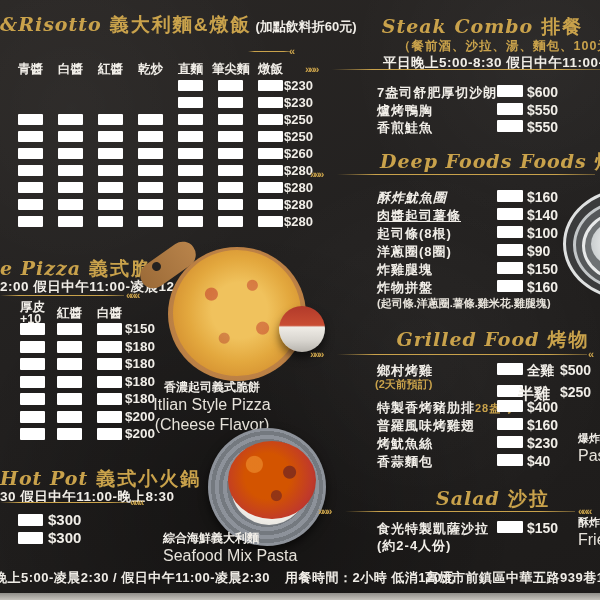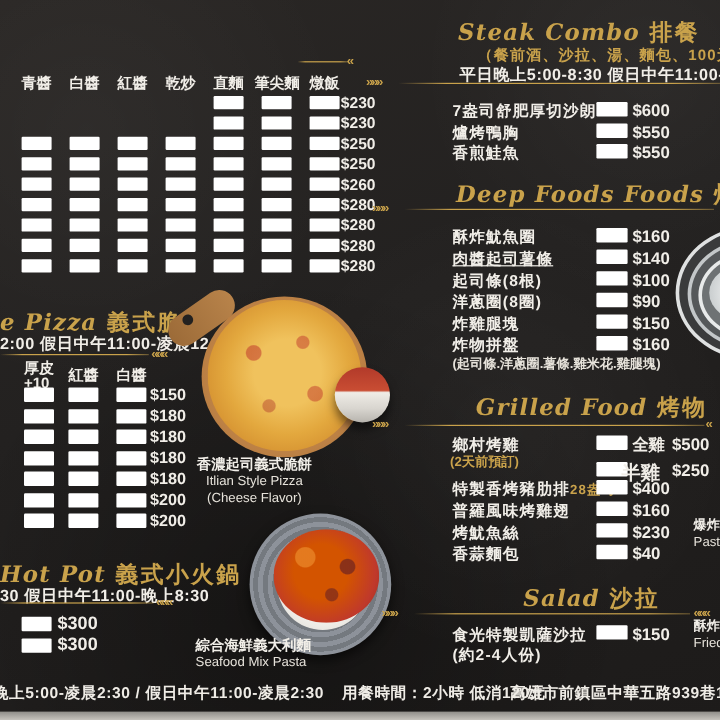--- a/index.html
+++ b/index.html
@@ -20,30 +20,33 @@
   .orn{color:#C9A24B;font-weight:bold;font-size:11px;letter-spacing:-2px;}
   .colhead{font-weight:bold;font-size:12.5px;color:#F1EEE8;}
   .pbox{position:absolute;width:25px;height:11px;background:#FFFFFF;border-radius:1px;}
   .rbox{position:absolute;width:26px;height:12px;background:#FFFFFF;border-radius:1px;}
   .pprice{position:absolute;font-weight:bold;font-size:13px;color:#F1EEE8;}
   .iname{position:absolute;font-weight:bold;font-size:13px;color:#F1EEE8;letter-spacing:1px;}
   .isub{position:absolute;font-weight:bold;font-size:11px;color:#C9A24B;}
   .iprice{position:absolute;font-weight:bold;font-size:14px;color:#F1EEE8;}
   .tag{color:#C9A24B;font-size:11px;}
   .cap{font-weight:bold;font-size:12px;color:#F1EEE8;line-height:1.25;}
-  .capen{font-size:11px;font-weight:normal;color:#E6E2DA;}
+  .capen{font-size:16px;font-weight:normal;color:#E6E2DA;}
   .ctitle{text-align:center;}
   .footer{font-weight:bold;font-size:13px;color:#EFECE6;letter-spacing:0.5px;}
   .ring{position:absolute;border-radius:50%;}
 </style>
 </head>
 <body>
 
 <div id="page">
 
+  <div class="abs" style="left:0;top:12px">
+    <span class="ten">&amp;Risotto</span><span class="tzh">義大利麵&amp;燉飯</span><span class="tnote">(加點飲料折60元)</span>
+  </div>
   <div class="abs goldline" style="left:248px;top:51px;width:42px"></div>
   <div class="abs orn" style="left:289px;top:45px">«</div>
   <div class="abs" style="left:0;top:0">
       <div class="abs colhead" style="left: 18px; top: 61px;">青醬</div>
       <div class="abs colhead" style="left: 58px; top: 61px;">白醬</div>
       <div class="abs colhead" style="left: 98px; top: 61px;">紅醬</div>
       <div class="abs colhead" style="left: 138px; top: 61px;">乾炒</div>
       <div class="abs colhead" style="left: 178px; top: 61px;">直麵</div>
       <div class="abs colhead" style="left: 212px; top: 61px;">筆尖麵</div>
       <div class="abs colhead" style="left: 258px; top: 61px;">燉飯</div>
@@ -219,21 +222,21 @@
       <div class="rbox" style="left: 497px; top: 120px;"></div>
       <div class="iprice" style="left: 527px; top: 119px;">$550</div>
     </div>
 
   <div class="abs ctitle" style="left:380px;top:149px;width:220px">
     <span class="ten">Deep Foods Foods</span><span class="tzh">炸物</span>
   </div>
   <div class="abs orn" style="left:310px;top:168px">»»»</div>
   <div class="abs goldline" style="left:337px;top:174px;width:258px"></div>
   <div class="abs" style="left:0;top:0">
-      <div class="iname" style="left: 377px; top: 189px;">酥炸魷魚圈</div>
+      <div class="iname" style="left: 377px; top: 189px; font-style: italic;">酥炸魷魚圈</div>
       <div class="rbox" style="left: 497px; top: 190px;"></div>
       <div class="iprice" style="left: 527px; top: 189px;">$160</div>
       <div class="iname" style="left: 377px; top: 207px; text-decoration: underline;">肉醬起司薯條</div>
       <div class="rbox" style="left: 497px; top: 208px;"></div>
       <div class="iprice" style="left: 527px; top: 207px;">$140</div>
       <div class="iname" style="left: 377px; top: 225px;">起司條(8根)</div>
       <div class="rbox" style="left: 497px; top: 226px;"></div>
       <div class="iprice" style="left: 527px; top: 225px;">$100</div>
       <div class="iname" style="left: 377px; top: 243px;">洋蔥圈(8圈)</div>
       <div class="rbox" style="left: 497px; top: 244px;"></div>

